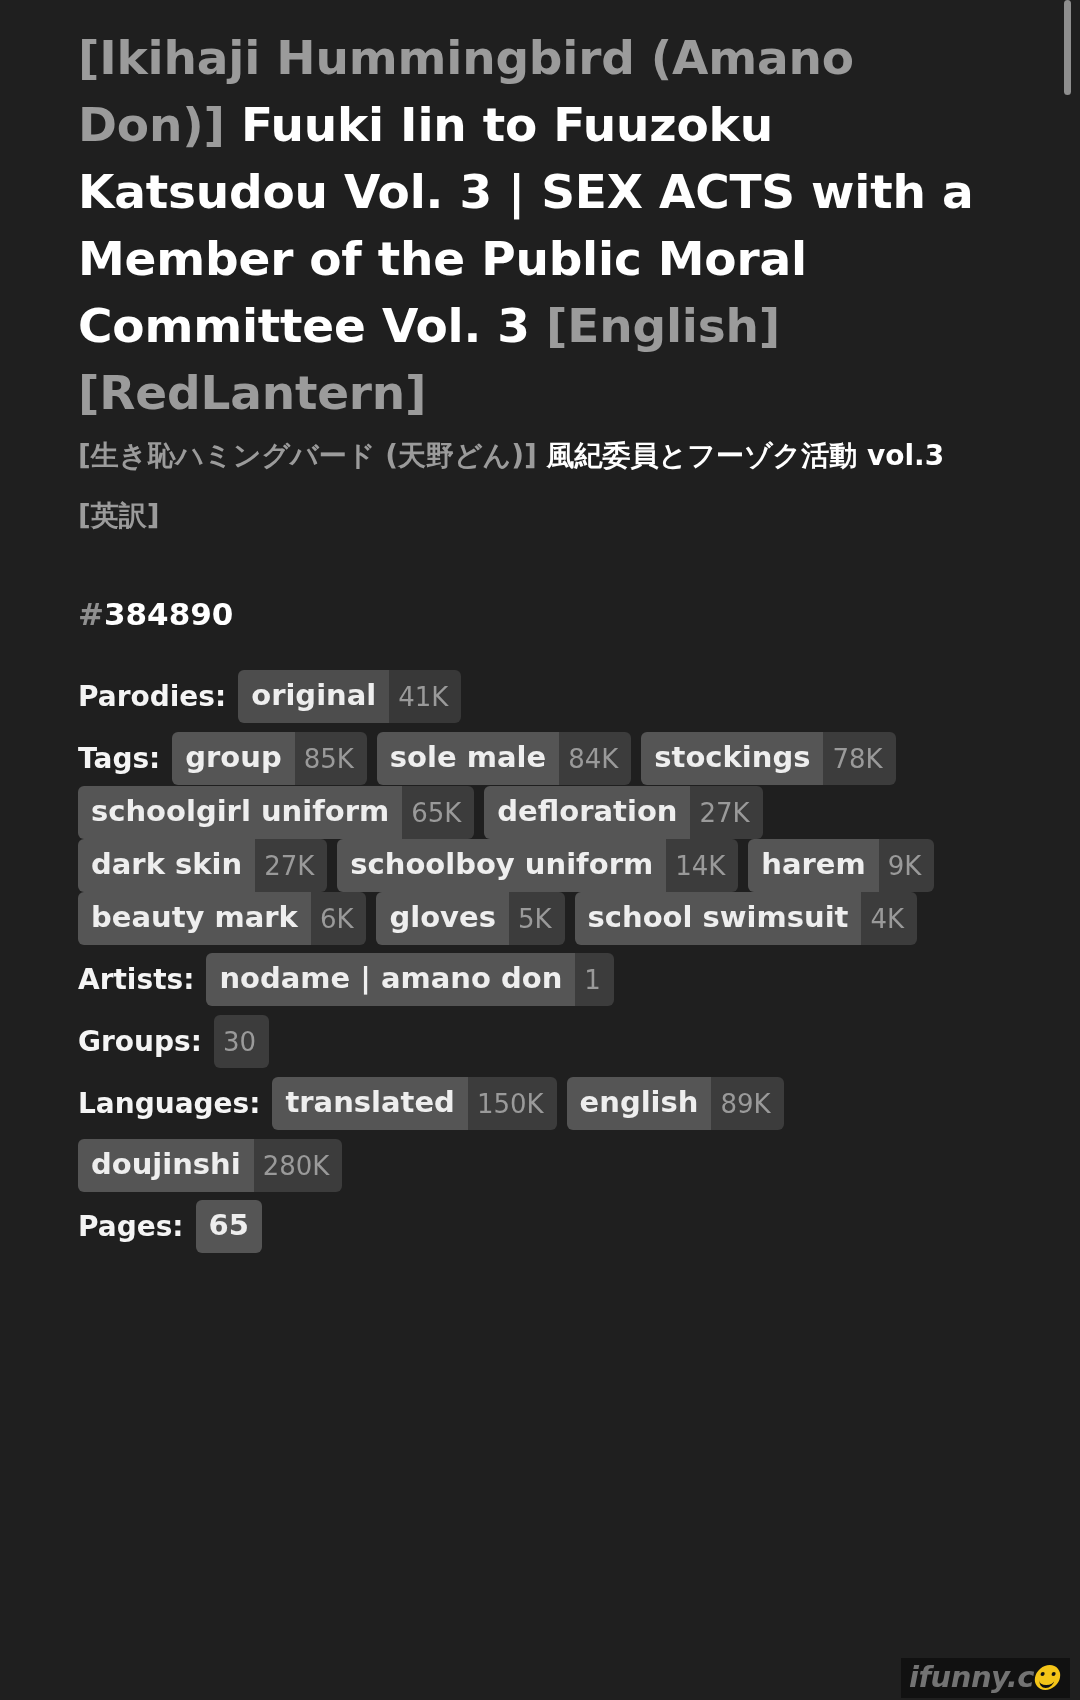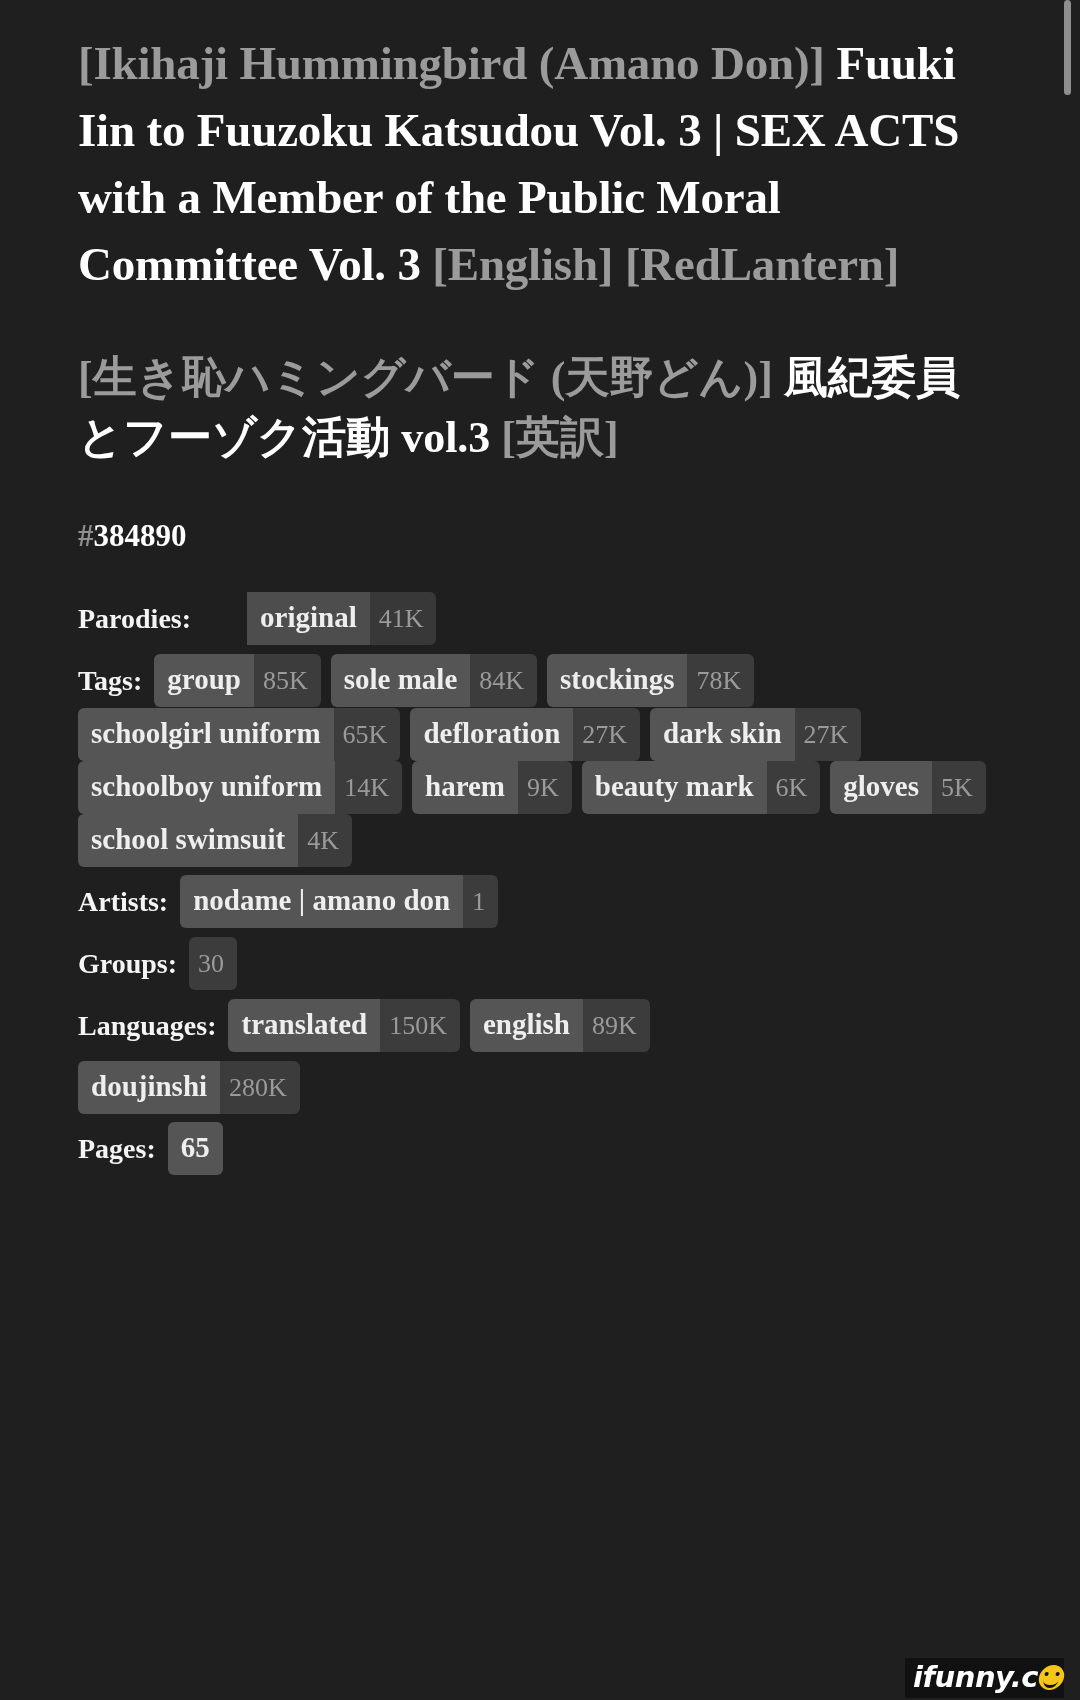--- a/index.html
+++ b/index.html
@@ -36,38 +36,36 @@
     border-radius: 4px;
   }
 
   
   #page {
     position: absolute;
     top: 0;
     left: 0;
     width: 1072px;
     height: 1700px;
-    padding: 30px 80px 0 78px;
-    font-family: Liberation Serif, serif;
+    padding: 24px 80px 0 78px;
   }
 
   
   #title {
     font-size: 47px;
     line-height: 67px;
     font-weight: 700;
     color: #ffffff;
     letter-spacing: -0.2px;
     word-break: break-word;
   }
   .dim { color: #9b9b9b; font-weight: 700; }
 
   #subtitle {
-    margin-top: 50px;
-    font-size: 44px;
+    font-size: 28px;
     line-height: 60px;
     font-weight: 700;
     color: #ffffff;
     word-break: break-word;
   }
   #subtitle .dim { color: #9b9b9b; }
 
   #gallery-id {
     margin-top: 50px;
     font-size: 31px;
@@ -116,37 +114,37 @@
     background: #3c3c3c;
     color: #9a9a9a;
     font-size: 26px;
     font-weight: 400;
     padding: 14px 13px 13px 9px;
     white-space: nowrap;
   }
   .pill-count:empty { display: none; padding: 0; }
 
   
-  .pill.muted .pill-name { background: #4d4d4d; margin-left: 44px; }
+  .pill.muted .pill-name { background: #4d4d4d; }
   .pill.muted .pill-count { background: #383838; }
 
   
   #watermark {
     position: absolute;
-    right: 16px;
+    right: 10px;
     bottom: 2px;
     display: flex;
     align-items: center;
     font-size: 29px;
     font-weight: 800;
     font-style: italic;
-    color: #ffffff;
+    color: #737373;
     letter-spacing: -0.5px;
     background: #111111;
-    padding: 2px 0 4px 8px;
+    padding: 2px 10px 4px 8px;
   }
   #watermark-smiley {
     display: inline-block;
     position: relative;
     width: 25px;
     height: 25px;
     border-radius: 50%;
     background: #f5c518;
     margin-left: 1px;
     transform: skewX(-10deg);

